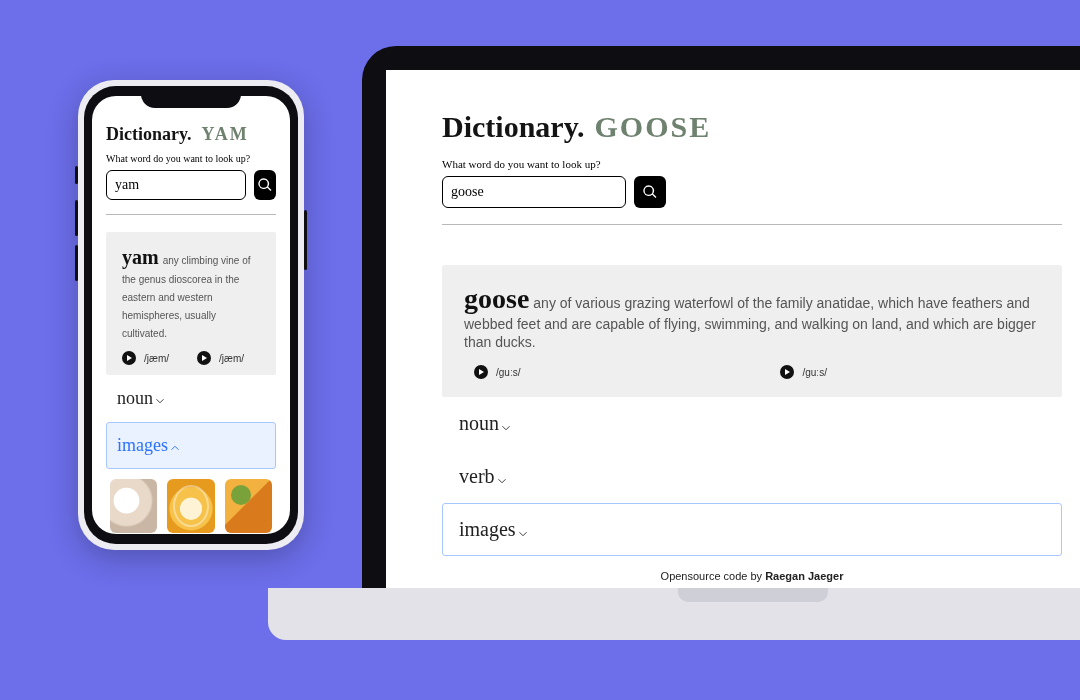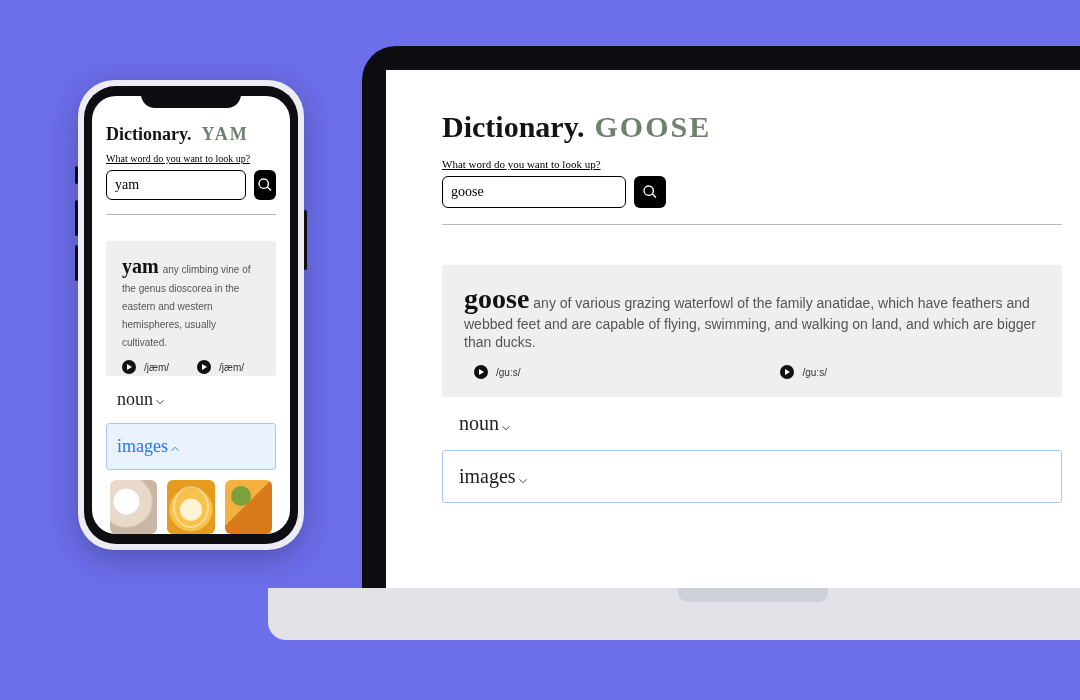--- a/index.html
+++ b/index.html
@@ -93,21 +93,21 @@
     border-bottom-right-radius:10px;
   }
 
   
   .brand { font-weight: 700; display:flex; align-items:baseline; gap:10px; }
   .brand-main { color:#141414; }
   .brand-word { color:#6f826f; letter-spacing:2px; }
   .phone .brand { font-size: 18px; }
   .laptop .brand { font-size: 30px; }
 
-  .prompt { font-size: 10px; margin-top: 8px; color:#000; font-family: Georgia, serif; text-decoration: underline;}
+  .prompt { font-size: 10px; margin-top: 8px; color:#000; font-family: Georgia, serif;}
   .laptop .prompt { font-size: 11px; margin-top: 14px; }
 
   .search-row { display:flex; gap:8px; margin-top:6px; align-items:stretch; }
   .search-input {
     flex:0 0 auto;
     border:1.5px solid #000; border-radius:6px;
     padding:5px 8px; font-family: Georgia, serif; font-size:14px;
     background:#fff;
   }
   .phone .search-input{ width:140px; height:30px; }
@@ -117,21 +117,21 @@
     border-radius:6px; display:flex; align-items:center; justify-content:center;
     cursor:pointer;
   }
   .phone .search-btn{ width:30px; height:30px; }
   .search-btn svg{ width:16px; height:16px; fill:#fff; }
 
   .divider{ border:none; border-top:1px solid #b9b9b9; margin-top:14px; }
   .laptop .divider{ margin-top:16px; }
 
   .def-card{
-    background:#efefef; border-radius:2px; padding:14px 16px 2px 16px; margin-top:26px;
+    background:#efefef; border-radius:2px; padding:14px 16px 10px 16px; margin-top:17px;
   }
   .laptop .def-card{ margin-top:40px; padding:18px 22px 18px 22px; }
   .def-word{ font-weight:700; color:#111; }
   .phone .def-word{ font-size:20px; }
   .laptop .def-word{ font-size:28px; }
   .def-text{ font-family: Arial, Helvetica, sans-serif; font-size:10px; color:#555; }
   .laptop .def-text{ font-size:14px; }
 
   .pron-row{ display:flex; gap:28px; margin-top:10px; align-items:center; }
   .laptop .pron-row{ gap:260px; margin-top:14px; padding-left:10px;}
@@ -269,25 +269,34 @@
         </div>
       </div>
 
       <div class="section">
         <span>noun</span>
         <span class="chevron"><svg viewBox="0 0 24 24">
               <polyline points="6 9 12 15 18 9"></polyline>
             </svg></span>
       </div>
 
+      <div class="section">
+        <span>verb</span>
+        <span class="chevron"><svg viewBox="0 0 24 24">
+              <polyline points="6 9 12 15 18 9"></polyline>
+            </svg></span>
+      </div>
 
       <div class="section outlined-blue">
         <span>images</span>
         <span class="chevron"><svg viewBox="0 0 24 24">
               <polyline points="6 9 12 15 18 9"></polyline>
             </svg></span>
       </div>
 
+      <div class="footer">
+        <span>Opensource code by </span><b>Raegan Jaeger</b>
+      </div>
 
     </div>
   </div>
 </div>
 <div class="laptop-base"></div>
 
 </body></html>

